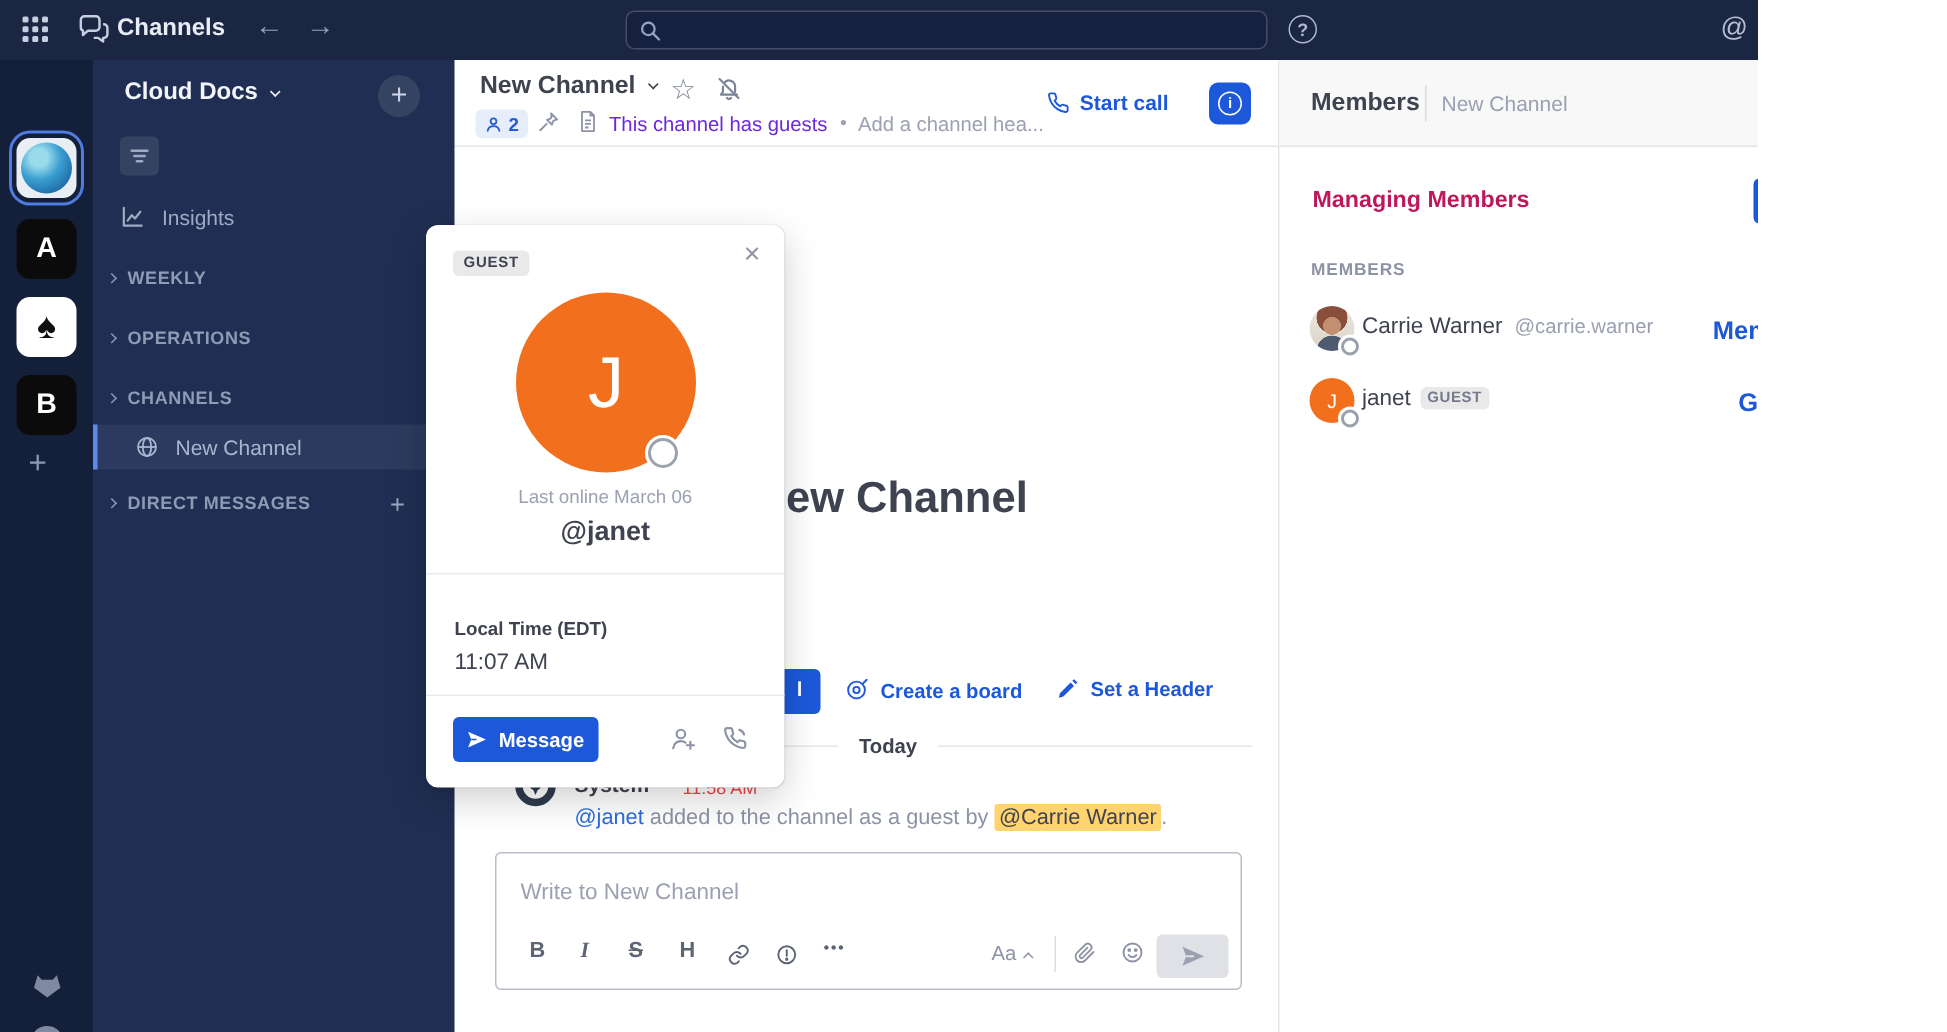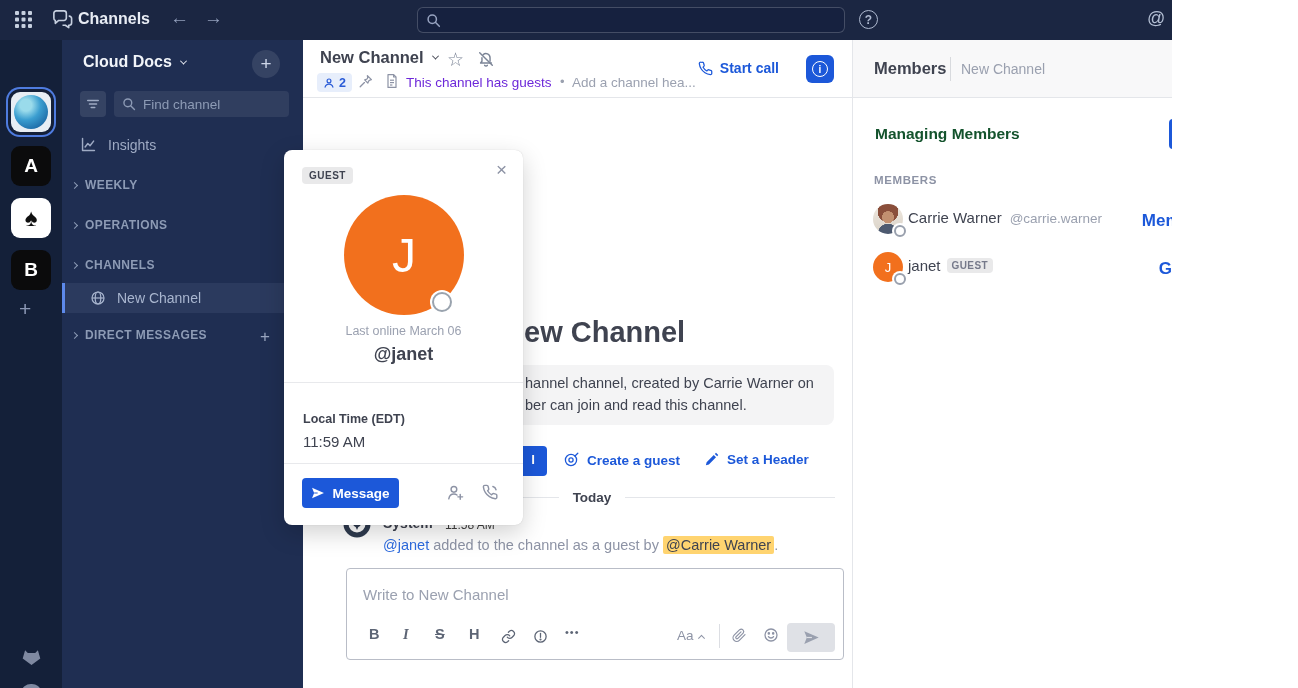--- a/index.html
+++ b/index.html
@@ -74,27 +74,27 @@
 .chan-heading { position:absolute; left:221px; top:276px; font-size:29px; font-weight:800; color:#3f4350; }
 .descbox { position:absolute; left:42px; top:325px; width:489px; height:60px; background:#f4f4f5; border-radius:8px; font-size:14.5px; color:#3f4350; }
 .descbox .l1 { position:absolute; left:180px; top:10px; white-space:nowrap; }
 .descbox .l2 { position:absolute; left:180px; top:32px; white-space:nowrap; }
 .frag-btn { position:absolute; left:202px; top:406px; width:42px; height:30px; background:#1c58d9; border-radius:4px; color:#fff; font-size:13.5px; font-weight:700; text-align:right; padding:6px 12px 0 0; }
 .blue-link { position:absolute; display:flex; align-items:center; gap:8px; color:#1c58d9; font-size:13.5px; font-weight:700; cursor:pointer; }
 .today-wrap { position:absolute; left:46px; top:450px; width:486px; display:flex; align-items:center; gap:14px; }
 .today-line { flex:1; height:1px; background:#e4e6ea; }
 .today-txt { font-size:13.5px; font-weight:700; color:#3f4350; }
 .sys-name { position:absolute; left:80px; top:475px; font-size:14px; font-weight:700; color:#3f4350; }
-.sys-time { position:absolute; left:142px; top:478px; font-size:12px; color:#404040; }
+.sys-time { position:absolute; left:152px; top:478px; font-size:12px; color:#ef4444; }
 .sys-msg { position:absolute; left:80px; top:497px; font-size:14.5px; color:#8d93a5; }
 .sys-msg .mention { color:#2d6bdf; cursor:pointer; }
 .sys-msg .hl { background:#ffd470; color:#3f4350; padding:1px 3px; border-radius:2px; cursor:pointer; }
 
 
-.composer { position:absolute; left:27px; top:528px; width:498px; height:92px; border:1px solid #b9bdc7; border-radius:4px; background:#fff;margin-left:16px; }
+.composer { position:absolute; left:27px; top:528px; width:498px; height:92px; border:1px solid #b9bdc7; border-radius:4px; background:#fff; }
 .composer input { position:absolute; left:0; top:0; width:100%; height:50px; border:none; padding:15px 16px; font-size:15px; color:#3f4350; background:transparent; }
 .composer input::placeholder { color:#9ba1b0; }
 .ctb { position:absolute; top:57px; color:#5d6575; cursor:pointer; }
 .fmt { font-size:14.5px; font-weight:700; }
 .sendbtn { position:absolute; left:440px; top:54px; width:48px; height:29px; background:#dfe1e6; border-radius:4px; display:flex; align-items:center; justify-content:center; color:#8d93a5; cursor:pointer; }
 
 
 .popover { position:absolute; left:284px; top:150px; width:239px; height:375px; background:#fff; border-radius:8px; box-shadow:0 8px 24px rgba(0,0,0,.18), 0 0 1px rgba(0,0,0,.2); z-index:60; }
 .guest-badge { position:absolute; left:18px; top:17px; background:#e9e9ea; border-radius:4px; padding:3px 7px; font-size:10px; font-weight:700; letter-spacing:.5px; color:#3f4350; }
 .pop-close { position:absolute; right:16px; top:9px; font-size:19px; color:#8d93a5; cursor:pointer; }
@@ -108,21 +108,21 @@
 .msg-btn { position:absolute; left:18px; top:328px; width:97px; height:30px; background:#1c58d9; border-radius:4px; color:#fff; font-size:13.5px; font-weight:700; display:flex; align-items:center; justify-content:center; gap:7px; cursor:pointer; }
 .pop-ic { position:absolute; top:333px; color:#8d93a5; cursor:pointer; }
 
 
 .members { position:absolute; left:852px; top:40px; width:401px; height:648px; background:#fff; border-left:1px solid #e4e6ea; z-index:7; }
 .mem-header { position:absolute; left:0; top:0; width:100%; height:58px; background:#f8f8f9; border-bottom:1px solid #e4e6ea; }
 .mem-title { position:absolute; left:21px; top:19px; font-size:16.5px; font-weight:700; color:#3f4350; }
 .mem-vdiv { position:absolute; left:97px; top:17px; width:1px; height:24px; background:#d8dade; }
 .mem-sub { position:absolute; left:108px; top:21px; font-size:14px; color:#9aa0af; }
 .mem-close { position:absolute; right:22px; top:17px; font-size:19px; color:#8d93a5; cursor:pointer; }
-.managing { position:absolute; left:22px; top:85px; font-size:15.5px; font-weight:700; color:#14532d; }
+.managing { position:absolute; left:22px; top:85px; font-size:15.5px; font-weight:700; color:#be185d; }
 .done-btn { position:absolute; right:18px; top:79px; width:66px; height:30px; background:#1c58d9; border-radius:4px; color:#fff; font-size:13.5px; font-weight:700; display:flex; align-items:center; justify-content:center; cursor:pointer; }
 .mem-label { position:absolute; left:21px; top:134px; font-size:11.5px; font-weight:700; letter-spacing:.6px; color:#8d93a5; }
 .mrow { position:absolute; left:0; width:100%; height:48px; cursor:pointer; }
 .m-avatar { position:absolute; left:20px; top:6px; width:30px; height:30px; border-radius:50%; }
 .m-avatar .status { width:12px; height:12px; right:-3px; bottom:-3px; border-width:2px; }
 .m-name { position:absolute; left:55px; top:11px; font-size:15px; color:#3f4350; }
 .m-user { font-size:13.5px; color:#9aa0af; font-weight:400; margin-left:8px; }
 .m-guestpill { background:#e9e9ea; border-radius:4px; padding:2px 5px; font-size:10px; font-weight:700; letter-spacing:.4px; color:#75798a; margin-left:6px; vertical-align:2px; }
 .m-role { position:absolute; right:35px; top:13px; color:#1c58d9; font-size:17px; font-weight:700; display:flex; align-items:center; gap:6px; }
 .orange-av { background:#f2701d; color:#fff; display:flex; align-items:center; justify-content:center; font-size:13px; }
@@ -221,29 +221,20 @@
     <div class="sb-plus">
         <span>+</span>
       </div>
     <div class="filter-btn">
       <svg width="14" height="14" viewBox="0 0 16 16" stroke="#9fabc4" stroke-width="1.8" stroke-linecap="round">
           <line x1="2" y1="4" x2="14" y2="4"></line>
           <line x1="4" y1="8" x2="12" y2="8"></line>
           <line x1="6" y1="12" x2="10" y2="12"></line>
         </svg>
     </div>
-    <div class="findbox">
-      <span>
-        <svg width="14" height="14" viewBox="0 0 18 18" fill="none" stroke="#8d9bb5" stroke-width="1.8" stroke-linecap="round">
-            <circle cx="7.5" cy="7.5" r="5"></circle>
-            <line x1="11.5" y1="11.5" x2="16" y2="16"></line>
-          </svg>
-      </span>
-      <input readonly="" placeholder="Find channel" style="">
-    </div>
     <div class="insights-row">
       <span>
         <svg width="17" height="17" viewBox="0 0 20 20" fill="none" stroke="#9fabc4" stroke-width="1.7" stroke-linecap="round" stroke-linejoin="round">
             <path d="M3 3v14h14"></path>
             <path d="M6 13l3.2-4.2 2.6 2.6L16 6"></path>
           </svg>
       </span>
       <span>Insights</span>
     </div>
     <div class="sb-section" style="top:138px;">
@@ -323,35 +314,31 @@
         </span>
         <span>Start call</span>
       </div>
       <div class="infobtn">
         <i class="i-circ">i</i>
       </div>
     </div>
 
     <h1 class="chan-heading">ew Channel</h1>
 
-    <div class="descbox">
-      <span class="l1">hannel channel, created by Carrie Warner on</span>
-      <span class="l2">ber can join and read this channel.</span>
-    </div>
 
     <div class="frag-btn"><span>l</span></div>
     <div class="blue-link" style="left:260px;top:412px;">
       <span>
         <svg width="16" height="16" viewBox="0 0 20 20" fill="none" stroke="#1c58d9" stroke-width="1.6">
             <circle cx="10" cy="10" r="7"></circle>
             <circle cx="10" cy="10" r="2.6"></circle>
             <line x1="15" y1="5" x2="18.5" y2="1.5" stroke-linecap="round"></line>
           </svg>
       </span>
-      <span>Create a guest</span>
+      <span>Create a board</span>
     </div>
     <div class="blue-link" style="left:401px;top:412px;">
       <span>
         <svg width="15" height="15" viewBox="0 0 20 20" fill="#1c58d9">
             <path d="M2.5 17.5l1-4 9.5-9.5 3 3-9.5 9.5zM14.5 2.5l1.5-1.5 3 3-1.5 1.5z"></path>
           </svg>
       </span>
       <span>Set a Header</span>
     </div>
 
@@ -495,21 +482,21 @@
     <span class="guest-badge">GUEST</span>
     <span class="pop-close">×</span>
     <div class="pop-avatar">
       <span>J</span>
     </div>
     <span class="pop-status"></span>
     <div class="pop-lastonline">Last online March 06</div>
     <div class="pop-username">@janet</div>
     <div class="pop-div" style="top:232px;"></div>
     <span class="pop-ltl">Local Time (EDT)</span>
-    <span class="pop-lt">11:59 AM</span>
+    <span class="pop-lt">11:07 AM</span>
     <div class="pop-div" style="top:313px;"></div>
     <div class="msg-btn">
       <span>
         <svg width="14" height="14" viewBox="0 0 20 20" fill="#fff">
             <path d="M1.5 17.5l17-7.5-17-7.5L4.5 10z"></path>
             <path d="M4.5 10h5" stroke="#1c58d9" stroke-width="1.4"></path>
           </svg>
       </span>
       <span>Message</span>
     </div>

